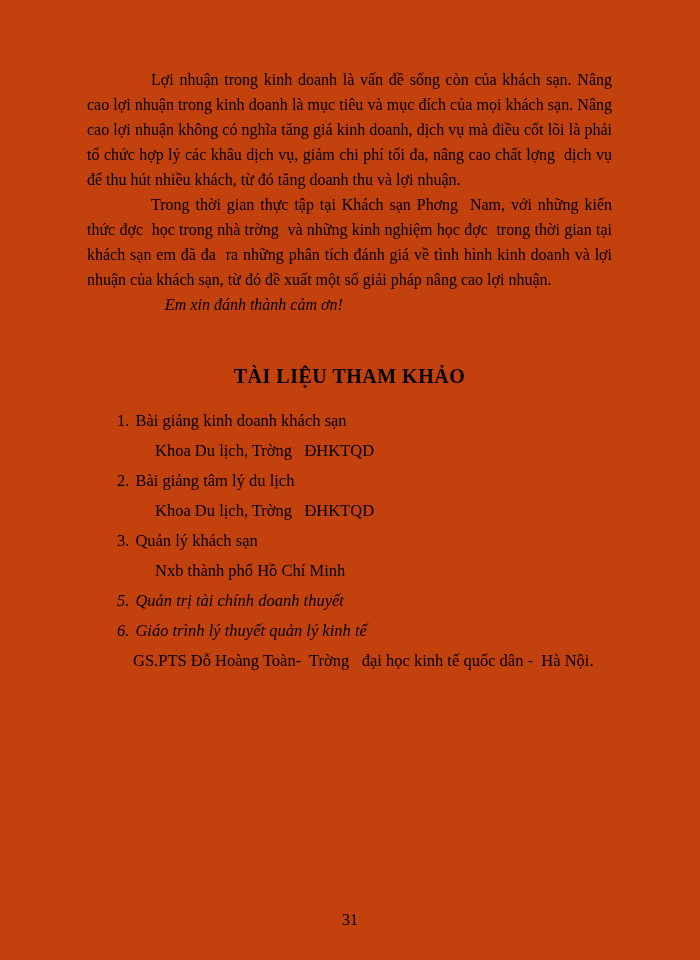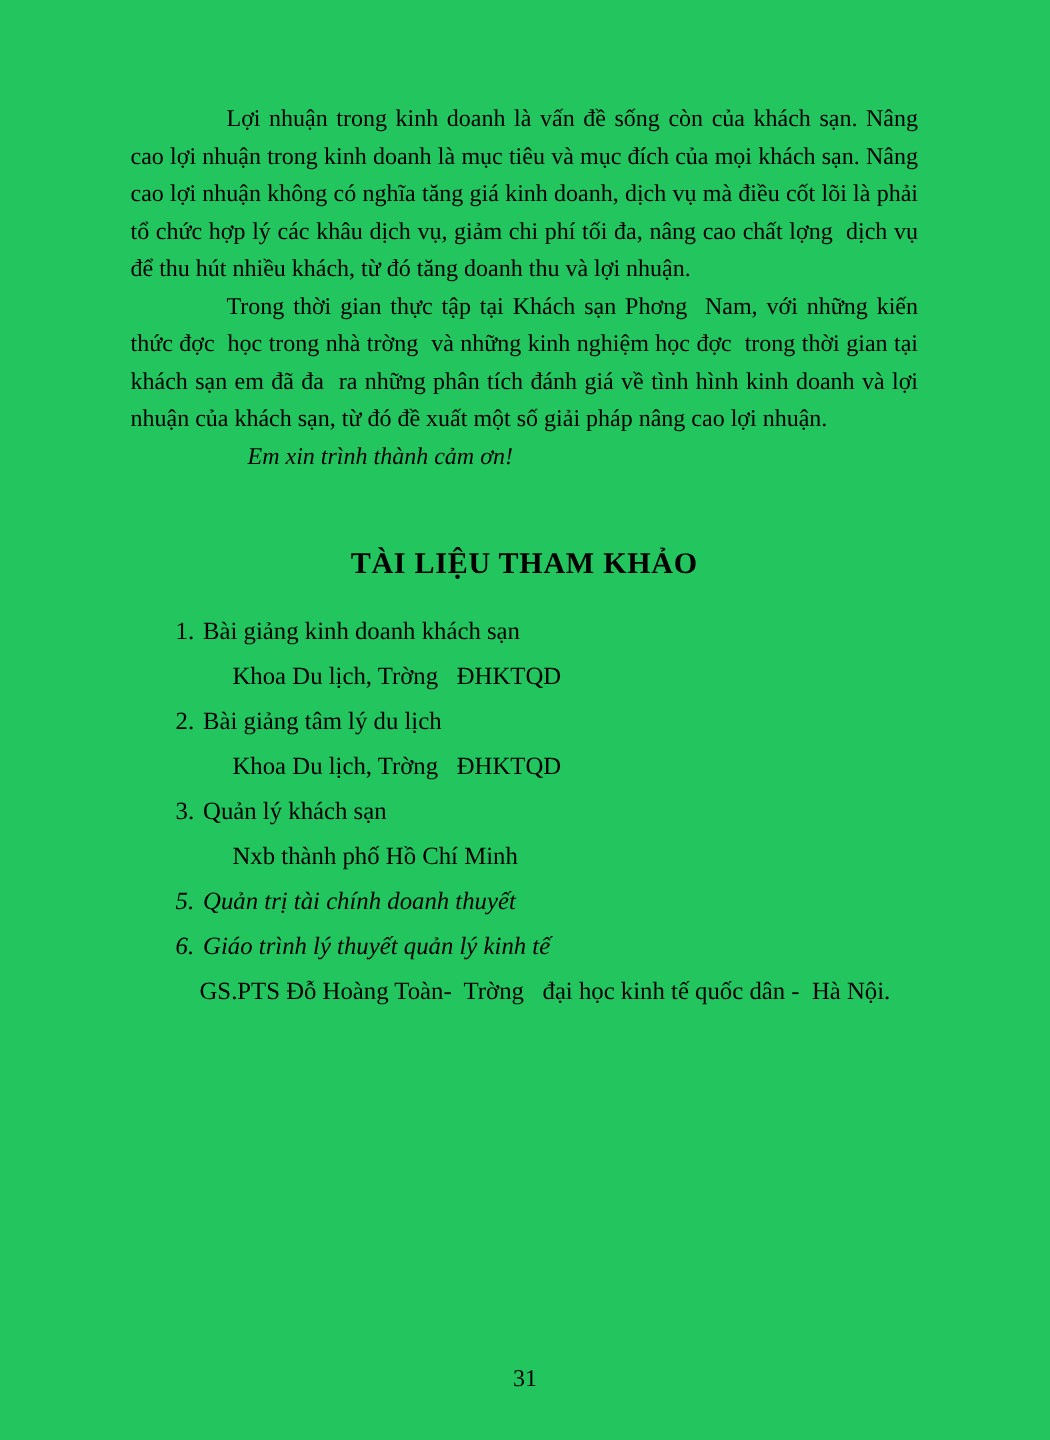--- a/index.html
+++ b/index.html
@@ -2,21 +2,21 @@
 <html><head>
 <meta charset="utf-8">
 <style>
   * { box-sizing: border-box; }
   html, body { margin: 0; padding: 0; background: #e8e8e8; }
   .page {
     position: relative;
     width: 700px;
     height: 960px;
     margin: 0 auto;
-    background: #22c55e;
+    background: #c2410c;
     color: #000000;
     font-family: "Liberation Serif", "DejaVu Serif", serif;
     overflow: hidden;
   }
   .content {
     padding: 67px 88px 0 87px;
   }
   .body-para {
     margin: 0;
     font-size: 16px;
@@ -65,21 +65,21 @@
   }
 </style>
 </head>
 <body>
 
 <div class="page">
   <div class="content">
 
     <p class="body-para">Lợi nhuận trong kinh doanh là vấn đề sống còn của khách sạn. Nâng cao lợi nhuận trong kinh doanh là mục tiêu và mục đích của mọi khách sạn. Nâng cao lợi nhuận không có nghĩa tăng giá kinh doanh, dịch vụ mà điều cốt lõi là phải tổ chức hợp lý các khâu dịch vụ, giảm chi phí tối đa, nâng cao chất lợng&nbsp;&nbsp;dịch vụ để thu hút nhiều khách, từ đó tăng doanh thu và lợi nhuận.</p>
     <p class="body-para">Trong thời gian thực tập tại Khách sạn Phơng&nbsp;&nbsp;Nam, với những kiến thức đợc&nbsp;&nbsp;học trong nhà trờng&nbsp;&nbsp;và những kinh nghiệm học đợc&nbsp;&nbsp;trong thời gian tại khách sạn em đã đa&nbsp;&nbsp;ra những phân tích đánh giá về tình hình kinh doanh và lợi nhuận của khách sạn, từ đó đề xuất một số giải pháp nâng cao lợi nhuận.</p>
-    <p class="closing">Em xin trình thành cảm ơn!</p>
+    <p class="closing">Em xin đánh thành cảm ơn!</p>
 
     <h1 class="ref-heading">TÀI LIỆU THAM KHẢO</h1>
 
     <div class="ref-list">
 
       <div class="ref-item">
         <p class="ref-title"><span class="ref-num">1.</span><span>Bài giảng kinh doanh khách sạn</span></p>
         <p class="ref-detail deep">Khoa Du lịch, Trờng&nbsp;&nbsp; ĐHKTQD</p>
       </div>
 

